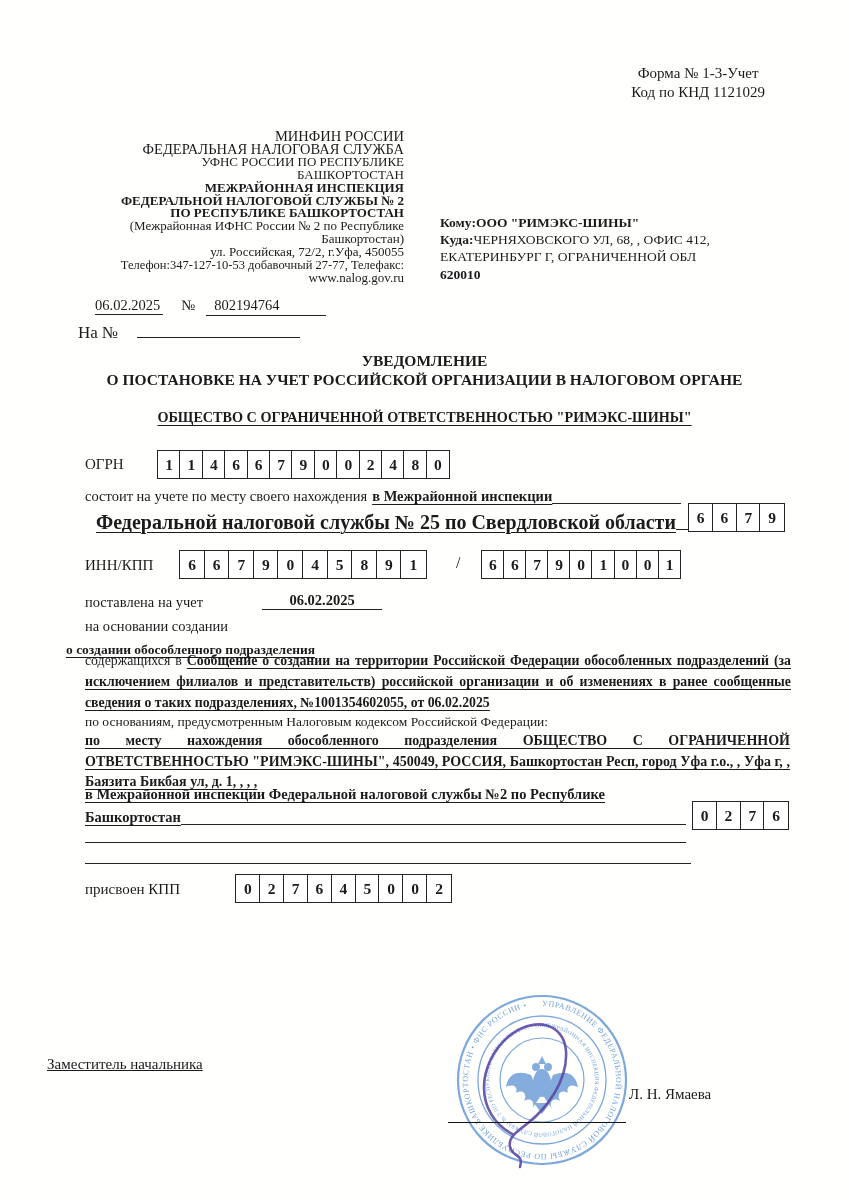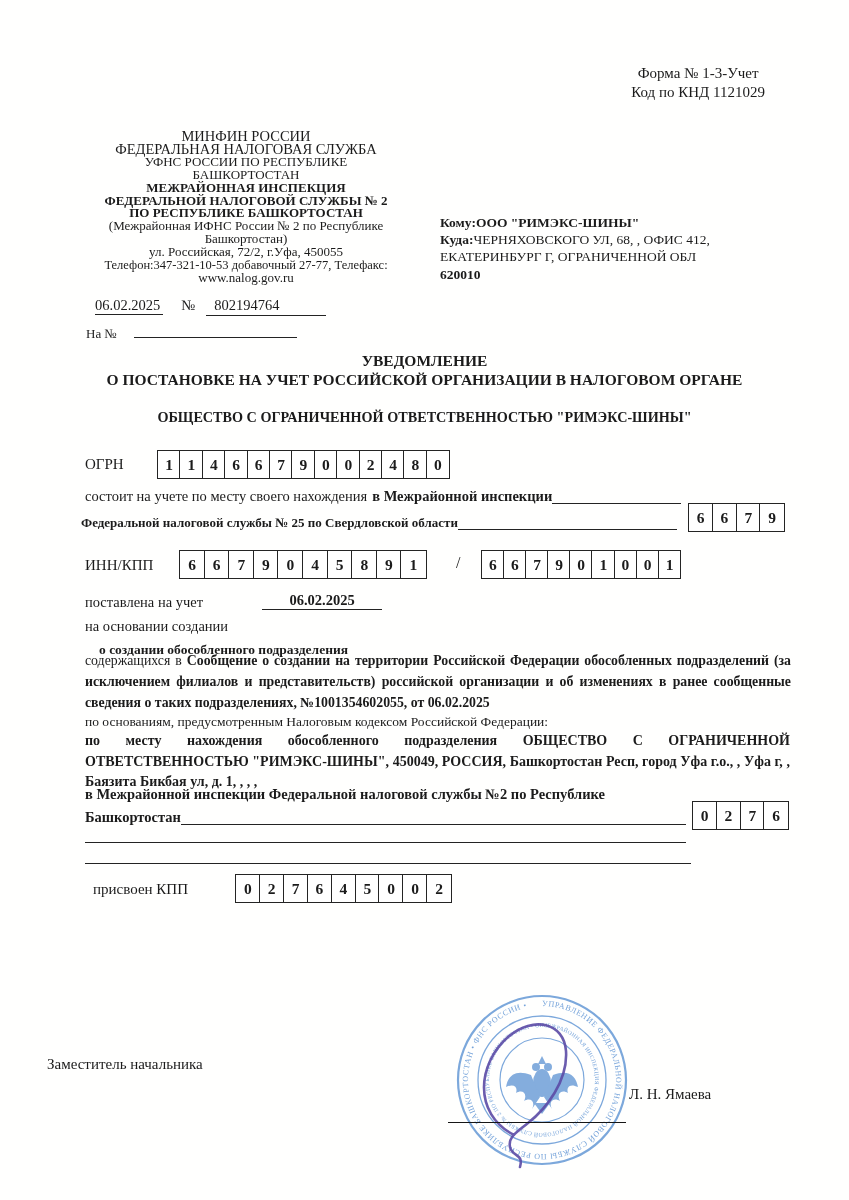--- a/index.html
+++ b/index.html
@@ -1,35 +1,35 @@
 <!DOCTYPE html>
 <html><head>
 <meta charset="utf-8">
 <style>
   html,body{margin:0;padding:0;background:#e8e8e8;}
   .page{position:relative;width:849px;height:1200px;margin:0 auto;background:#fffffe;
         font-family:"Liberation Serif",serif;color:#1b1b1b;overflow:hidden;}
   .abs{position:absolute;}
   .b{font-weight:bold;}
-  .tu{text-underline-offset:3px;text-decoration-thickness:1.3px;}
+  .tu{text-decoration:underline;text-underline-offset:3px;text-decoration-thickness:1.3px;}
   .center{text-align:center;}
   .fillrow{display:flex;align-items:flex-end;text-align:right;}
   .fill{flex:1;border-bottom:1.4px solid #232323;margin-bottom:2px;}
   .blank{border-bottom:1.4px solid #232323;height:2px;}
   .cells{display:flex;}
   .cell{box-sizing:border-box;width:24px;height:29px;border:1.6px solid #242424;
         display:flex;align-items:center;justify-content:center;
         font-weight:700;font-size:15.5px;background:#fff;}
   .cell + .cell{margin-left:-1.6px;}
   .cells.code4 .cell{width:25.4px;}
   .cells.inn .cell{width:26.2px;}
   .cells.kpp9a .cell{width:23.7px;}
   .cells.kpp9b .cell{width:25.5px;}
   .form-info{top:64px;right:84px;text-align:center;font-size:15px;line-height:19px;}
-  .sender{left:72px;top:130px;width:348px;text-align:center;line-height:12.9px;}
+  .sender{left:56px;top:130px;width:348px;text-align:right;line-height:12.9px;}
   .sender .s14{font-size:14.5px;}
   .sender .s13{font-size:13px;}
   .sender .s12{font-size:12.5px;}
   .recipient{left:440px;top:214px;width:340px;font-size:13.5px;line-height:17.2px;}
   .ul{border-bottom:1.4px solid #232323;}
   .para{text-align:justify;}
 </style>
 </head>
 <body>
 
@@ -44,37 +44,37 @@
     <div class="s14">МИНФИН РОССИИ</div>
     <div class="s14">ФЕДЕРАЛЬНАЯ НАЛОГОВАЯ СЛУЖБА</div>
     <div class="s13">УФНС РОССИИ ПО РЕСПУБЛИКЕ</div>
     <div class="s13">БАШКОРТОСТАН</div>
     <div class="s13 b">МЕЖРАЙОННАЯ ИНСПЕКЦИЯ</div>
     <div class="s13 b">ФЕДЕРАЛЬНОЙ НАЛОГОВОЙ СЛУЖБЫ № 2</div>
     <div class="s13 b">ПО РЕСПУБЛИКЕ БАШКОРТОСТАН</div>
     <div class="s13">(Межрайонная ИФНС России № 2 по Республике</div>
     <div class="s13">Башкортостан)</div>
     <div class="s13">ул. Российская, 72/2, г.Уфа, 450055</div>
-    <div class="s12">Телефон:347-321-10-53 добавочный 27-77, Телефакс:</div>
+    <div class="s12">Телефон:347-127-10-53 добавочный 27-77, Телефакс:</div>
     <div class="s13">www.nalog.gov.ru</div>
   </div>
 
   <div class="abs recipient">
     <div><span class="b">Кому:</span><span class="b">ООО "РИМЭКС-ШИНЫ"</span></div>
     <div><span class="b">Куда:</span><span>ЧЕРНЯХОВСКОГО УЛ, 68, , ОФИС 412,</span></div>
     <div>ЕКАТЕРИНБУРГ Г, ОГРАНИЧЕННОЙ ОБЛ</div>
     <div class="b">620010</div>
   </div>
 
   <div class="abs" style="left:95px;top:297px;font-size:14.5px;">
     <span class="ul" style="padding:0 3px 1px 0;">06.02.2025</span>
     <span style="margin-left:14px;">№</span>
     <span class="ul" style="display:inline-block;width:112px;padding:0 0 1px 8px;margin-left:8px;">802194764</span>
   </div>
-  <div class="abs" style="left:86px;top:322px;font-size:13px;">
+  <div class="abs" style="left:78px;top:322px;font-size:17px;">
     <span>На №</span>
     <span class="ul" style="display:inline-block;width:163px;height:15px;margin-left:14px;"></span>
   </div>
 
   <div class="abs center b" style="left:0;width:849px;top:371px;font-size:15.5px;">О ПОСТАНОВКЕ НА УЧЕТ РОССИЙСКОЙ ОРГАНИЗАЦИИ В НАЛОГОВОМ ОРГАНЕ</div>
   <div class="abs center b" style="left:0;width:849px;top:352px;font-size:15.5px;">УВЕДОМЛЕНИЕ</div>
   <div class="abs center" style="left:0;width:849px;top:408px;">
     <span class="b tu" style="font-size:14.2px;">ОБЩЕСТВО С ОГРАНИЧЕННОЙ ОТВЕТСТВЕННОСТЬЮ "РИМЭКС-ШИНЫ"</span>
   </div>
 
@@ -93,21 +93,21 @@
       <div class="cell">4</div>
       <div class="cell">8</div>
       <div class="cell">0</div>
     </div>
 
   <div class="abs fillrow" style="left:85px;top:487px;width:596px;font-size:14.5px;line-height:19px;">
     <span>состоит на учете по месту своего нахождения</span>
     <span class="b tu" style="margin-left:5px;white-space:nowrap;">в Межрайонной инспекции</span>
     <span class="fill"></span>
   </div>
-  <div class="abs fillrow" style="left:81px;top:513px;width:596px;font-size:13px;line-height:19px;">
+  <div class="abs fillrow" style="left:96px;top:513px;width:596px;font-size:20px;line-height:19px;">
     <span class="b tu" style="white-space:nowrap;">Федеральной налоговой службы № 25 по Свердловской области</span>
     <span class="fill"></span>
   </div>
   <div class="abs cells code4" style="left:688px;top:503px;">
       <div class="cell">6</div>
       <div class="cell">6</div>
       <div class="cell">7</div>
       <div class="cell">9</div>
     </div>
 
@@ -133,21 +133,21 @@
       <div class="cell">0</div>
       <div class="cell">1</div>
       <div class="cell">0</div>
       <div class="cell">0</div>
       <div class="cell">1</div>
     </div>
 
   <div class="abs" style="left:85px;top:594px;font-size:14.5px;">поставлена на учет</div>
   <div class="abs b ul center" style="left:262px;top:592px;width:120px;font-size:14.5px;">06.02.2025</div>
   <div class="abs" style="left:85px;top:618px;font-size:14.5px;">на основании создании</div>
-  <div class="abs" style="left:99px;top:640px;">
+  <div class="abs" style="left:66px;top:640px;">
     <span class="b tu" style="font-size:13.5px;">о создании обособленного подразделения</span>
   </div>
 
   <div class="abs para" style="left:85px;top:650px;width:706px;font-size:13.8px;line-height:21px;">
     <span>содержащихся  в</span>
     <span class="b tu">Сообщение о создании на территории Российской Федерации обособленных подразделений (за исключением филиалов и представительств) российской организации и об изменениях в ранее сообщенные сведения о таких подразделениях, №1001354602055, от 06.02.2025</span>
   </div>
 
   <div class="abs" style="left:85px;top:714px;font-size:13.5px;">по основаниям, предусмотренным Налоговым кодексом Российской Федерации:</div>
   <div class="abs para" style="left:85px;top:731px;width:705px;font-size:14px;line-height:20.5px;">
@@ -163,34 +163,34 @@
   </div>
   <div class="abs cells code4" style="left:692px;top:801px;">
       <div class="cell">0</div>
       <div class="cell">2</div>
       <div class="cell">7</div>
       <div class="cell">6</div>
     </div>
   <div class="abs blank" style="left:85px;top:840px;width:601px;"></div>
   <div class="abs blank" style="left:85px;top:861px;width:606px;"></div>
 
-  <div class="abs" style="left:85px;top:881px;font-size:15px;margin-left:8px;">присвоен КПП</div>
+  <div class="abs" style="left:85px;top:881px;font-size:15px;">присвоен КПП</div>
   <div class="abs cells kpp9b" style="left:235px;top:874px;">
       <div class="cell">0</div>
       <div class="cell">2</div>
       <div class="cell">7</div>
       <div class="cell">6</div>
       <div class="cell">4</div>
       <div class="cell">5</div>
       <div class="cell">0</div>
       <div class="cell">0</div>
       <div class="cell">2</div>
     </div>
 
-  <div class="abs" style="left:47px;top:1056px;font-size:15px;">Заместитель начальника</div>
+  <div class="abs" style="left:47px;top:1056px;font-size:15px;text-decoration:underline;">Заместитель начальника</div>
 
   <svg class="abs" style="left:452px;top:990px;" width="180" height="180" viewBox="0 0 180 180">
     <g fill="none" opacity="0.85" stroke="#6699d6">
       <circle cx="90" cy="90" r="84" stroke-width="2.2"></circle>
       <circle cx="90" cy="90" r="64" stroke-width="1.3"></circle>
       <circle cx="90" cy="90" r="42" stroke-width="1.2"></circle>
     </g>
     <path id="ringA" d="M90,16 a74,74 0 1,1 -0.01,0" fill="none"></path>
     <path id="ringB" d="M90,37 a53,53 0 1,1 -0.01,0" fill="none"></path>
     <text font-size="8" letter-spacing="0.6" font-family="Liberation Serif, serif" opacity="0.9">

